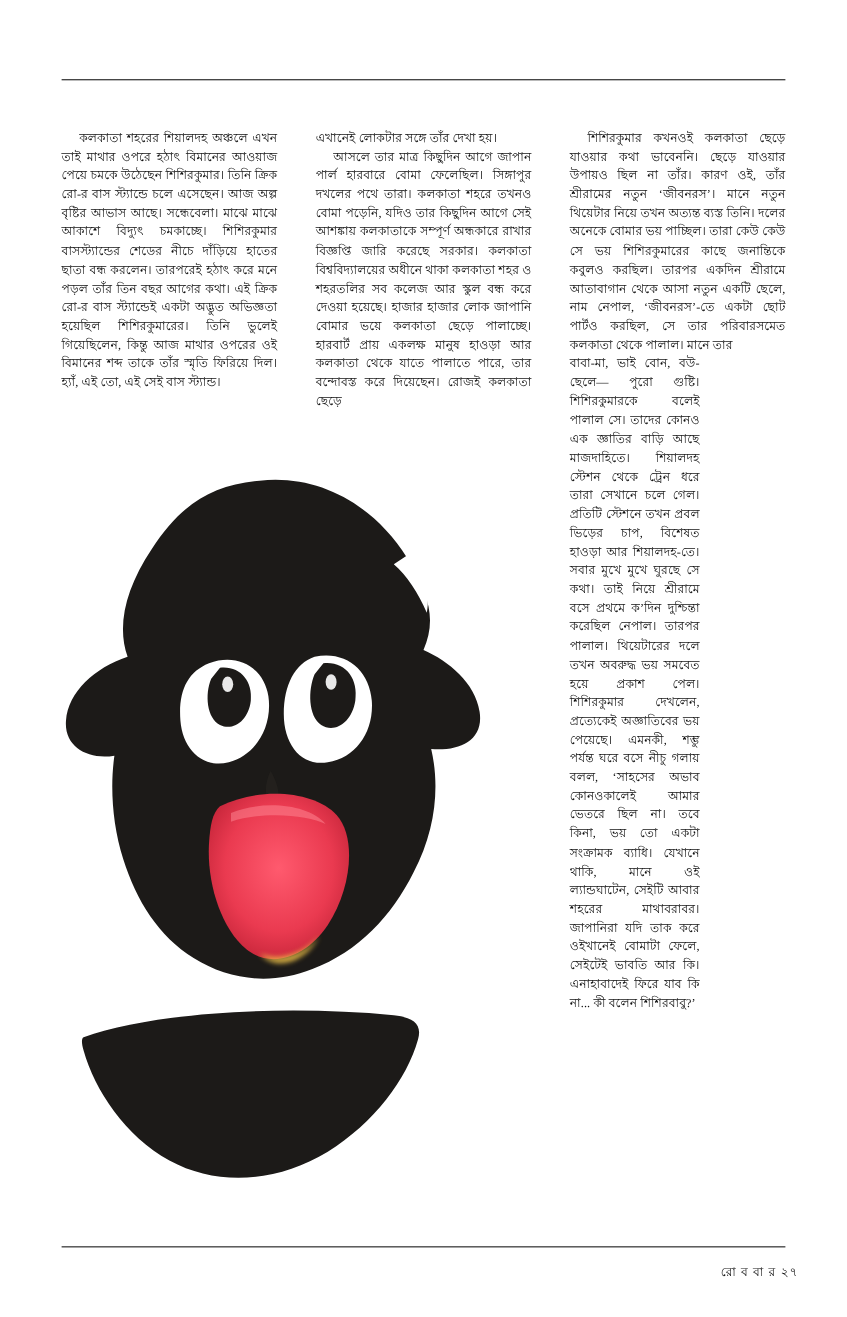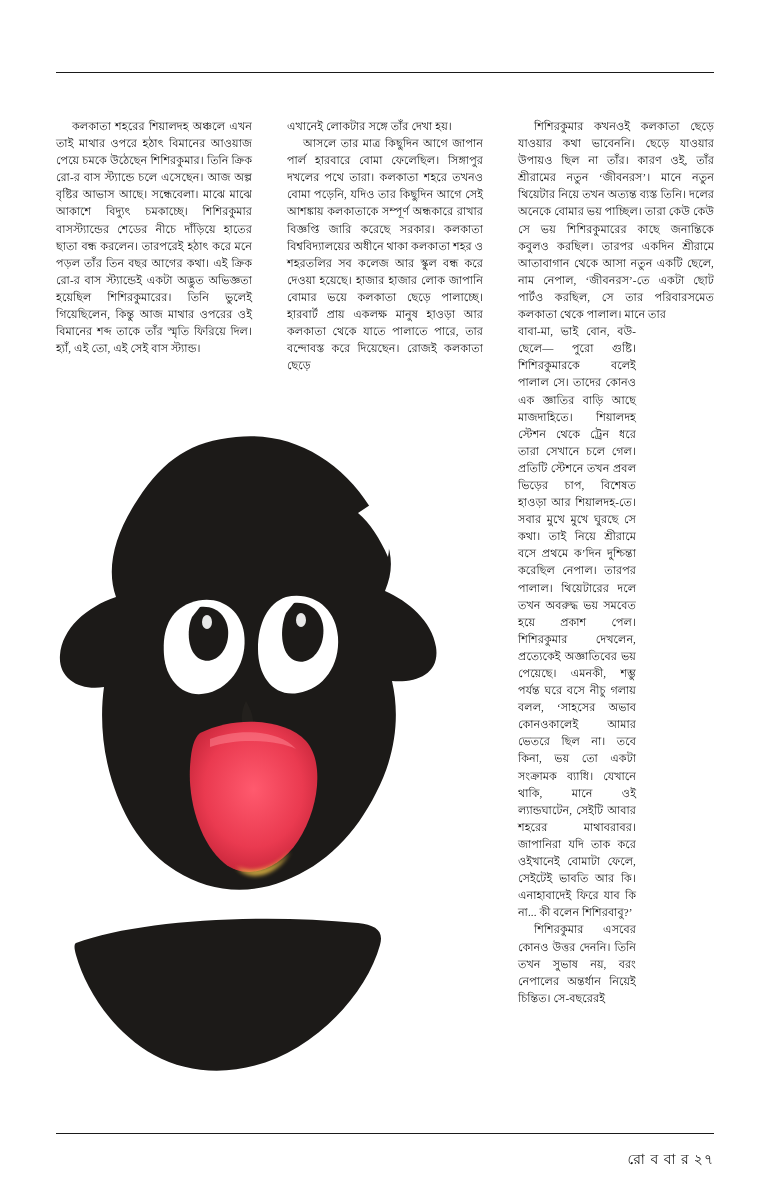--- a/index.html
+++ b/index.html
@@ -79,23 +79,23 @@
     height: 700px;
   }
   .mask-svg {
     display: block;
     width: 420px;
     height: 700px;
   }
 
   .folio {
     position: absolute;
-    right: 56px;
+    right: 44px;
     top: 1148px;
-    font-size: 14px;
+    font-size: 11px;
     color: #111111;
     letter-spacing: 1px;
   }
   .folio .num { margin-left: 4px; }
 </style>
 </head>
 <body>
 
 <div class="page">
 
@@ -108,21 +108,20 @@
     </div>
 
     <div class="col" id="col2">
       <p>এখানেই লোকটার সঙ্গে তাঁর দেখা হয়।</p>
       <p class="indent">আসলে তার মাত্র কিছুদিন আগে জাপান পার্ল হারবারে বোমা ফেলেছিল। সিঙ্গাপুর দখলের পথে তারা। কলকাতা শহরে তখনও বোমা পড়েনি, যদিও তার কিছুদিন আগে সেই আশঙ্কায় কলকাতাকে সম্পূর্ণ অন্ধকারে রাখার বিজ্ঞপ্তি জারি করেছে সরকার। কলকাতা বিশ্ববিদ্যালয়ের অধীনে থাকা কলকাতা শহর ও শহরতলির সব কলেজ আর স্কুল বন্ধ করে দেওয়া হয়েছে। হাজার হাজার লোক জাপানি বোমার ভয়ে কলকাতা ছেড়ে পালাচ্ছে। হারবার্ট প্রায় একলক্ষ মানুষ হাওড়া আর কলকাতা থেকে যাতে পালাতে পারে, তার বন্দোবস্ত করে দিয়েছেন। রোজই কলকাতা ছেড়ে</p>
     </div>
 
     <div class="col" id="col3">
       <p class="c3-top indent">শিশিরকুমার কখনওই কলকাতা ছেড়ে যাওয়ার কথা ভাবেননি। ছেড়ে যাওয়ার উপায়ও ছিল না তাঁর। কারণ ওই, তাঁর শ্রীরামের নতুন ‘জীবনরস’। মানে নতুন থিয়েটার নিয়ে তখন অত্যন্ত ব্যস্ত তিনি। দলের অনেকে বোমার ভয় পাচ্ছিল। তারা কেউ কেউ সে ভয় শিশিরকুমারের কাছে জনান্তিকে কবুলও করছিল। তারপর একদিন শ্রীরামে আতাবাগান থেকে আসা নতুন একটি ছেলে, নাম নেপাল, ‘জীবনরস’-তে একটা ছোট পার্টও করছিল, সে তার পরিবারসমেত কলকাতা থেকে পালাল। মানে তার</p>
       <p class="c3-narrow">বাবা-মা, ভাই বোন, বউ-ছেলে— পুরো গুষ্টি। শিশিরকুমারকে বলেই পালাল সে। তাদের কোনও এক জ্ঞাতির বাড়ি আছে মাজদাহিতে। শিয়ালদহ স্টেশন থেকে ট্রেন ধরে তারা সেখানে চলে গেল। প্রতিটি স্টেশনে তখন প্রবল ভিড়ের চাপ, বিশেষত হাওড়া আর শিয়ালদহ-তে। সবার মুখে মুখে ঘুরছে সে কথা। তাই নিয়ে শ্রীরামে বসে প্রথমে ক’দিন দুশ্চিন্তা করেছিল নেপাল। তারপর পালাল। থিয়েটারের দলে তখন অবরুদ্ধ ভয় সমবেত হয়ে প্রকাশ পেল। শিশিরকুমার দেখলেন, প্রত্যেকেই অজ্ঞাতিবের ভয় পেয়েছে। এমনকী, শম্ভু পর্যন্ত ঘরে বসে নীচু গলায় বলল, ‘সাহসের অভাব কোনওকালেই আমার ভেতরে ছিল না। তবে কিনা, ভয় তো একটা সংক্রামক ব্যাধি। যেখানে থাকি, মানে ওই ল্যান্ডঘাটেন, সেইটি আবার শহরের মাথাবরাবর। জাপানিরা যদি তাক করে ওইখানেই বোমাটা ফেলে, সেইটেই ভাবতি আর কি। এনাহাবাদেই ফিরে যাব কি না... কী বলেন শিশিরবাবু?’</p>
-      <p class="c3-narrow indent">শিশিরকুমার এসবের কোনও উত্তর দেননি। তিনি তখন সুভাষ নয়, বরং নেপালের অন্তর্ধান নিয়েই চিন্তিত। সে-বছরেরই</p>
     </div>
 
   </div>
 
   <div class="photo">
     <svg class="mask-svg" viewBox="0 0 420 700" xmlns="http://www.w3.org/2000/svg" aria-hidden="true">
       <defs>
         <radialGradient id="mouthGlow" cx="50%" cy="45%" r="62%">
           <stop offset="0%" stop-color="#ff5a6e"></stop>
           <stop offset="62%" stop-color="#ea3a50"></stop>

